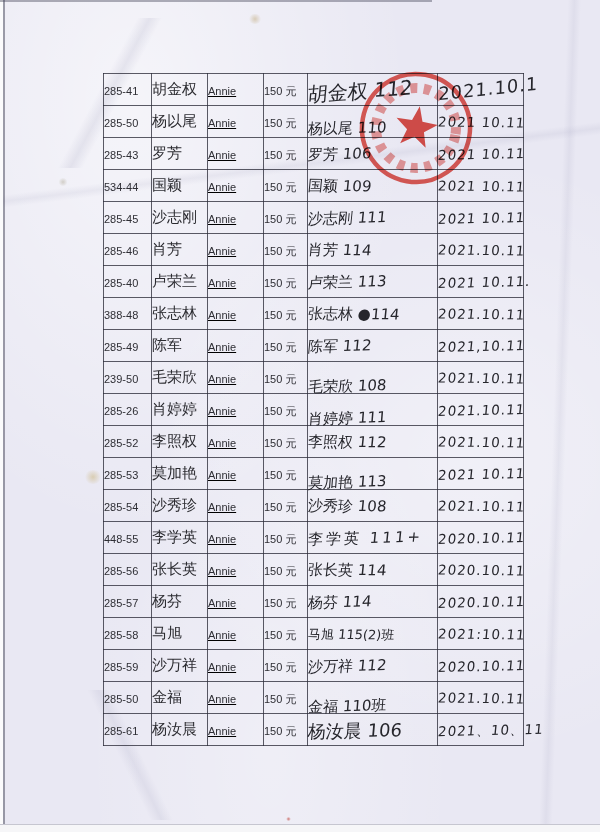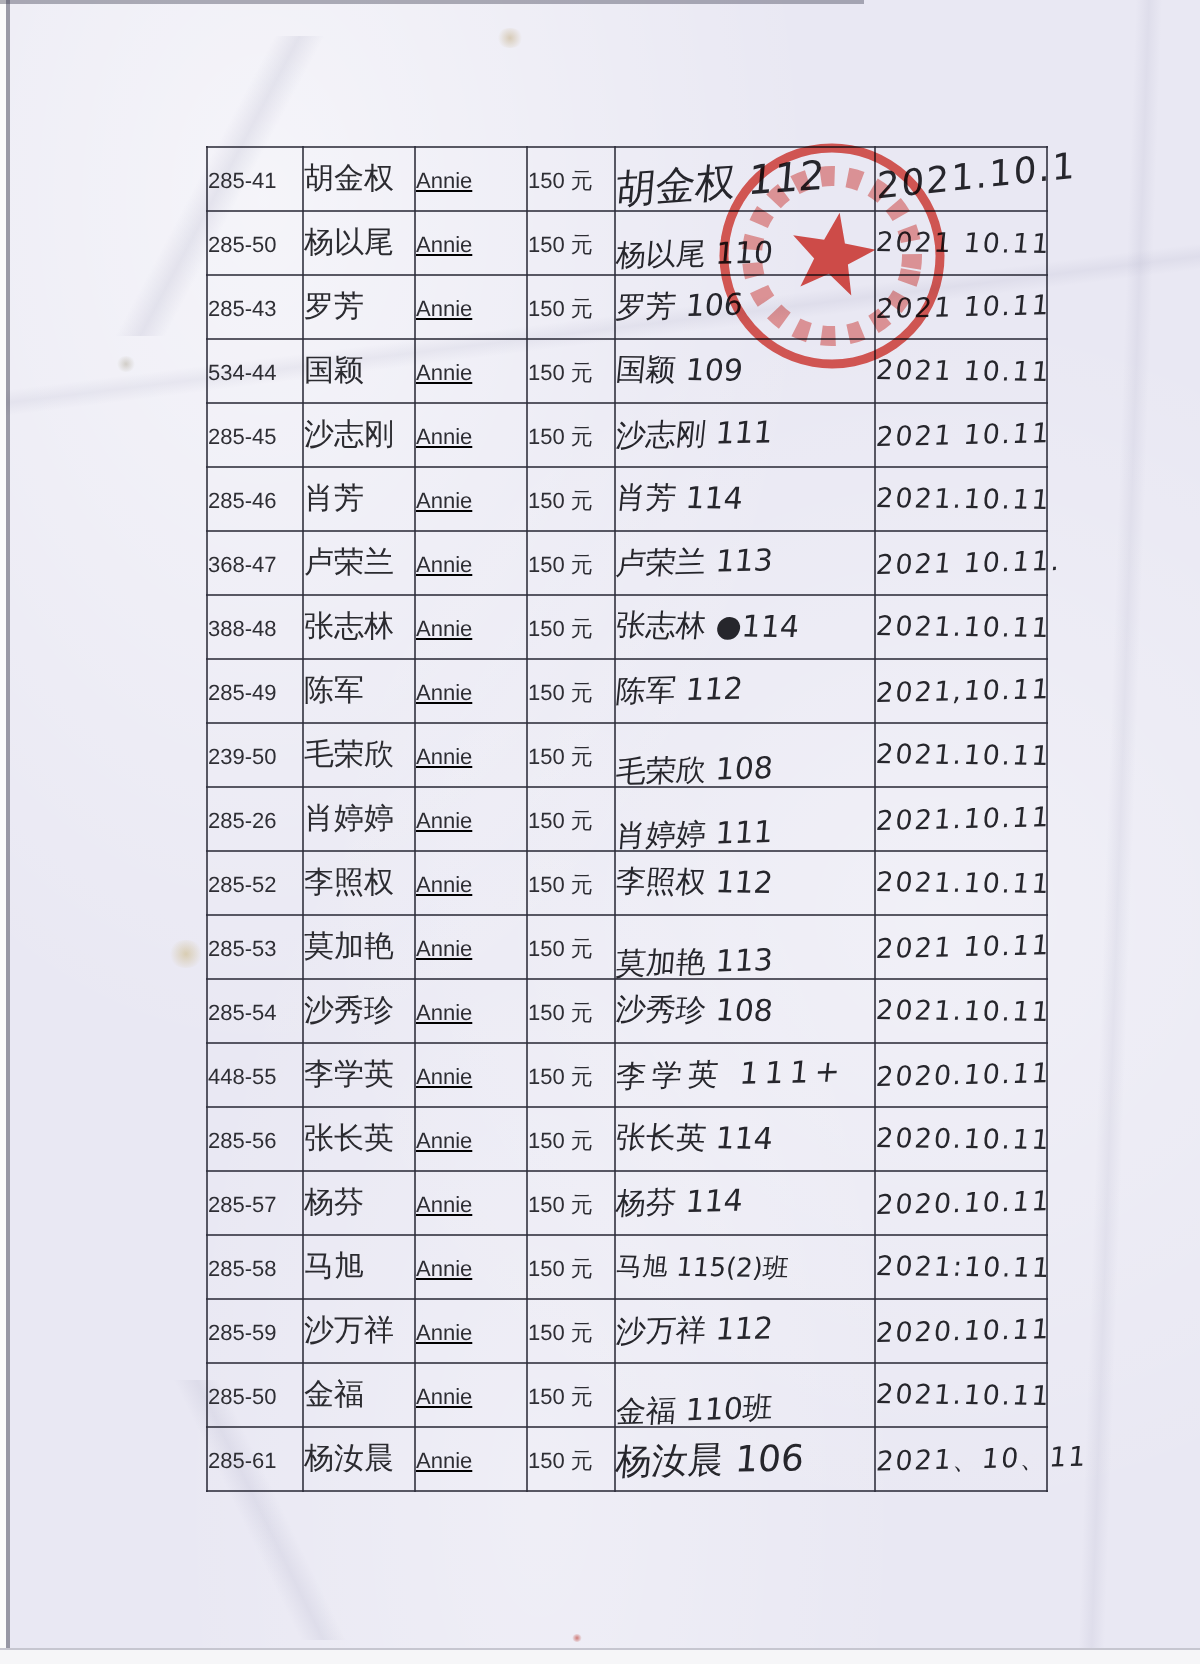--- a/index.html
+++ b/index.html
@@ -142,21 +142,21 @@
   </tr>
           <tr class="row r46">
     <td class="c-id"><span class="pr">285-46</span></td>
     <td class="c-name"><span class="pr-cn">肖芳</span></td>
     <td class="c-agent"><span class="pr">Annie</span></td>
     <td class="c-fee"><span class="pr">150 元</span></td>
     <td class="c-sig"><span class="hw">肖芳 114</span></td>
     <td class="c-date"><span class="hw">2021.10.11</span></td>
   </tr>
           <tr class="row r47">
-    <td class="c-id"><span class="pr">368-47</span></td>
+    <td class="c-id"><span class="pr">285-40</span></td>
     <td class="c-name"><span class="pr-cn">卢荣兰</span></td>
     <td class="c-agent"><span class="pr">Annie</span></td>
     <td class="c-fee"><span class="pr">150 元</span></td>
     <td class="c-sig"><span class="hw">卢荣兰 113</span></td>
     <td class="c-date"><span class="hw">2021 10.11.</span></td>
   </tr>
           <tr class="row r48">
     <td class="c-id"><span class="pr">388-48</span></td>
     <td class="c-name"><span class="pr-cn">张志林</span></td>
     <td class="c-agent"><span class="pr">Annie</span></td>

